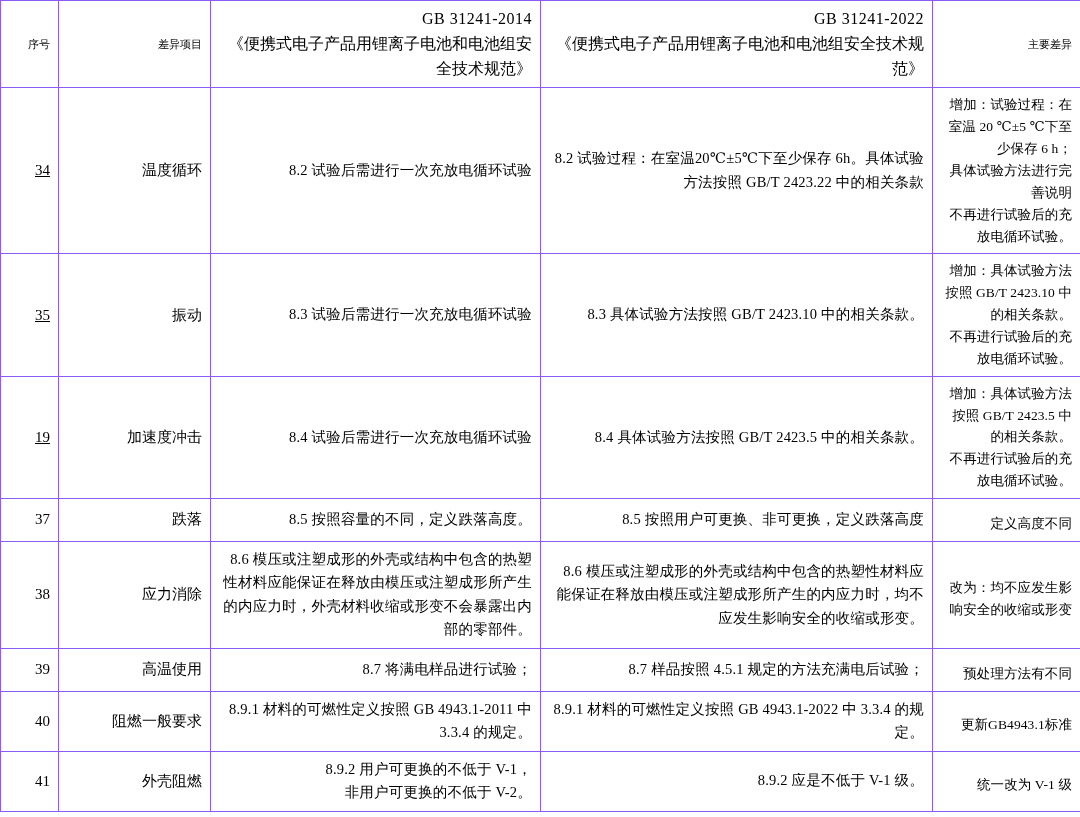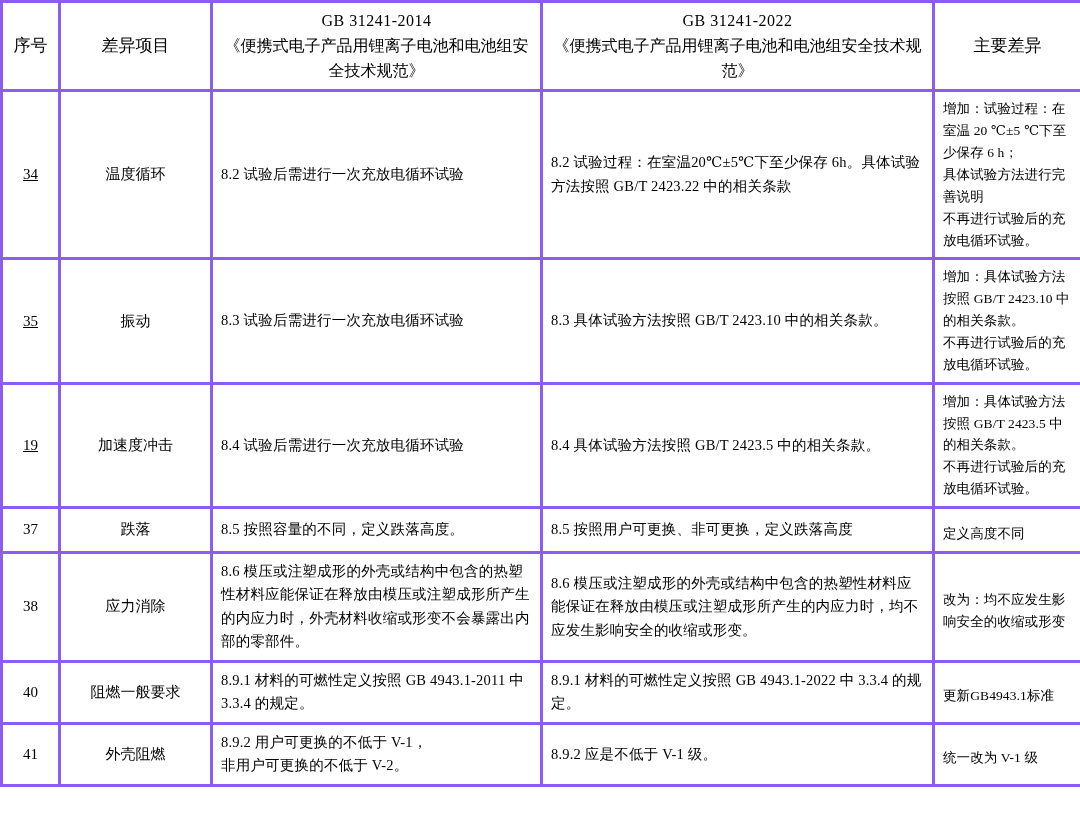--- a/index.html
+++ b/index.html
@@ -18,42 +18,43 @@
     height: 817px;
     box-sizing: border-box;
     overflow: hidden;
   }
   table.cmp {
     border-collapse: collapse;
     width: 1080px;
     table-layout: fixed;
   }
   table.cmp td, table.cmp th {
-    border: 3px solid #8b5cf6;
+    border: 1px solid #8b5cf6;
     vertical-align: middle;
     padding: 6px 8px;
     font-weight: normal;
+    text-align: right;
   }
   
   col.c-no    { width: 58px; }
   col.c-item  { width: 152px; }
   col.c-old   { width: 330px; }
   col.c-new   { width: 392px; }
   col.c-diff  { width: 148px; }
 
   
   thead th {
     text-align: center;
     font-weight: bold;
     font-size: 16px;
     line-height: 1.55;
     padding: 7px 9px;
   }
   thead th.h-no, thead th.h-item, thead th.h-diff {
-    font-size: 17px;
+    font-size: 11px;
   }
   .h-title-l1 { display: block; letter-spacing: 0.5px; }
   .h-title-l2 { display: block; }
 
   
   td.no {
     text-align: center;
     font-size: 15px;
   }
   td.item {
@@ -144,20 +145,27 @@
         <td class="diff mid">定义高度不同</td>
       </tr>
       <tr>
         <td class="no">38</td>
         <td class="item">应力消除</td>
         <td class="old">8.6 模压或注塑成形的外壳或结构中包含的热塑性材料应能保证在释放由模压或注塑成形所产生的内应力时，外壳材料收缩或形变不会暴露出内部的零部件。</td>
         <td class="new">8.6 模压或注塑成形的外壳或结构中包含的热塑性材料应能保证在释放由模压或注塑成形所产生的内应力时，均不应发生影响安全的收缩或形变。</td>
         <td class="diff mid">改为：均不应发生影响安全的收缩或形变</td>
       </tr>
       <tr>
+        <td class="no">39</td>
+        <td class="item">高温使用</td>
+        <td class="old">8.7 将满电样品进行试验；</td>
+        <td class="new">8.7 样品按照 4.5.1 规定的方法充满电后试验；</td>
+        <td class="diff mid">预处理方法有不同</td>
+      </tr>
+      <tr>
         <td class="no">40</td>
         <td class="item">阻燃一般要求</td>
         <td class="old">8.9.1 材料的可燃性定义按照 GB 4943.1-2011 中 3.3.4 的规定。</td>
         <td class="new">8.9.1 材料的可燃性定义按照 GB 4943.1-2022 中 3.3.4 的规定。</td>
         <td class="diff mid">更新GB4943.1标准</td>
       </tr>
       <tr>
         <td class="no">41</td>
         <td class="item">外壳阻燃</td>
         <td class="old nowrapish">8.9.2 用户可更换的不低于 V-1，

